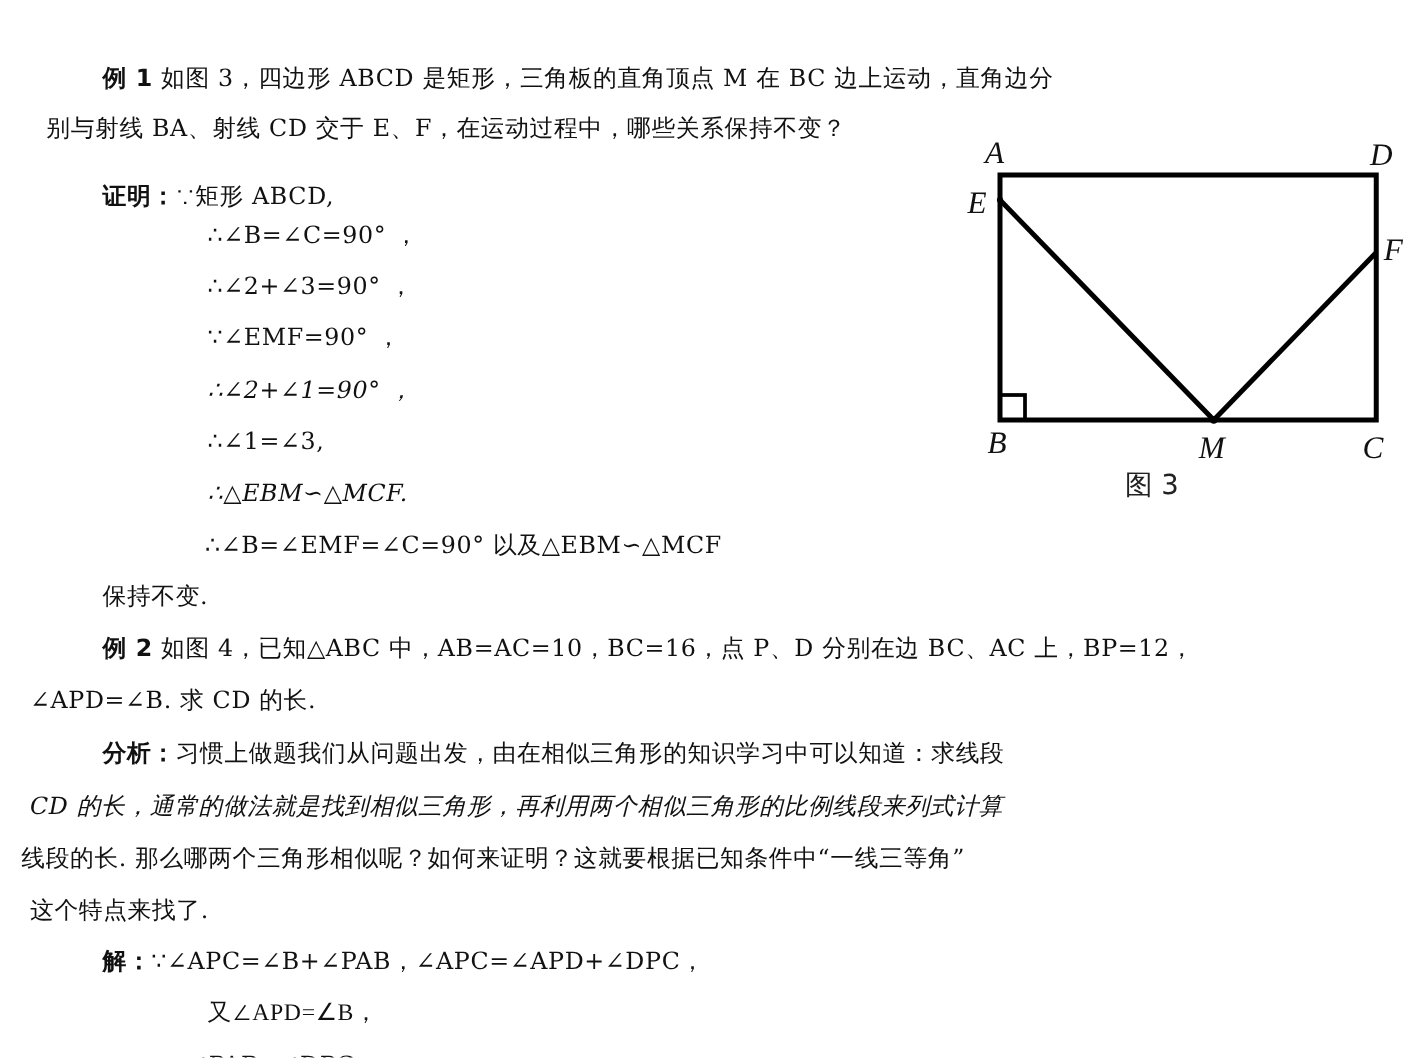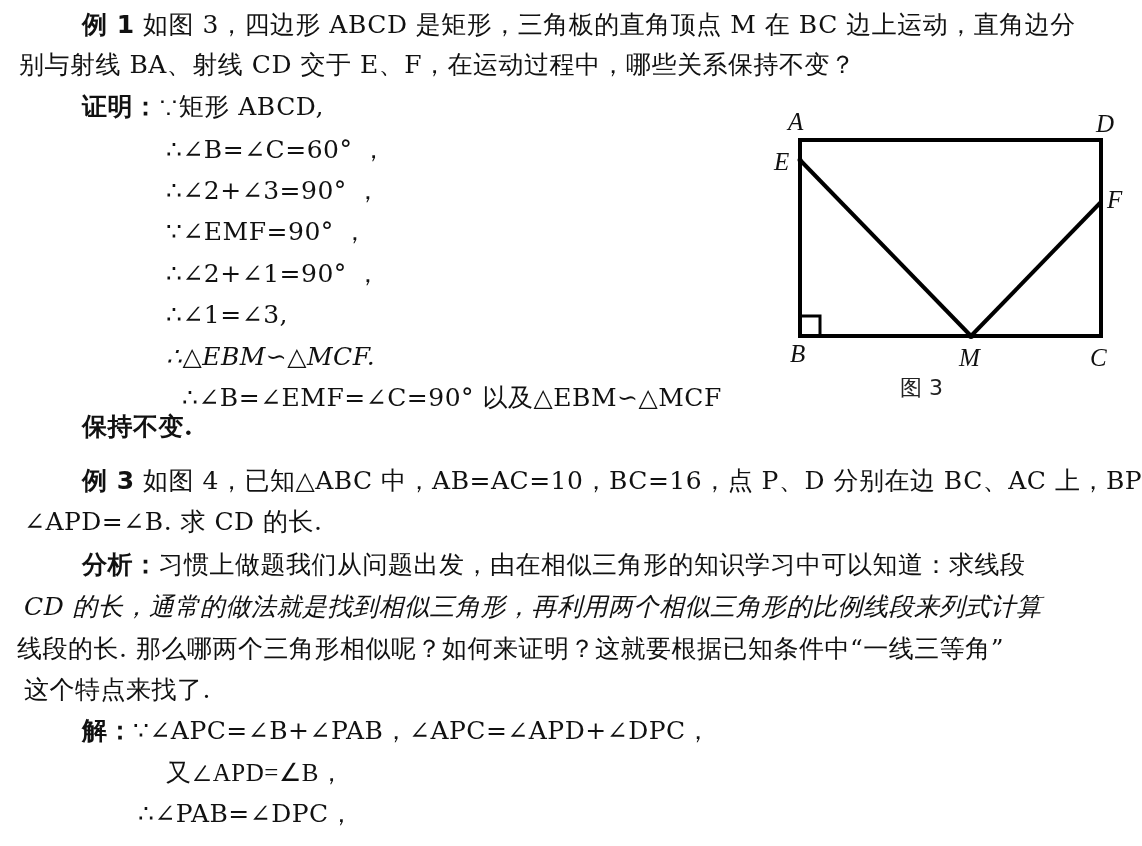--- a/index.html
+++ b/index.html
@@ -3,48 +3,48 @@
 <meta charset="utf-8">
 <style>
   html, body { margin: 0; padding: 0; background: #ffffff; }
   body {
     width: 1142px; height: 846px; position: relative; overflow: hidden;
     font-family: "DejaVu Serif", "Liberation Serif", serif;
     color: #111111;
   }
   .line {
     position: absolute; left: 0; white-space: nowrap;
-    font-size: 25px; line-height: 34px; letter-spacing: 0.5px;
+    font-size: 19px; line-height: 34px; letter-spacing: 0.5px; margin-top: 38px;
   }
   .b { font-weight: bold; font-family: "DejaVu Sans", sans-serif; }
   .fig { position: absolute; left: 760px; top: 100px; width: 382px; height: 310px; }
   .fig svg { width: 382px; height: 310px; display: block; }
   .lbl { font-family: "Liberation Serif", serif; font-style: italic; font-size: 25px; fill: #111; }
   .cap { font-family: "DejaVu Sans", sans-serif; font-size: 22px; fill: #222; }
 </style>
 </head>
 <body>
 
 <div class="line" style="top:8px; left:82px;">
   <span class="b">例 1</span>
   <span>如图 3，四边形 ABCD 是矩形，三角板的直角顶点 M 在 BC 边上运动，直角边分</span>
 </div>
-<div class="line" style="top:48px; left:19px;text-align:center;">别与射线 BA、射线 CD 交于 E、F，在运动过程中，哪些关系保持不变？</div>
+<div class="line" style="top:48px; left:37px;text-align:center;">别与射线 BA、射线 CD 交于 E、F，在运动过程中，哪些关系保持不变？</div>
 
-<div class="line" style="top:90px; left:82px;">
+<div class="line" style="top:102px; left:82px;">
   <span class="b">证明：</span><span>∵矩形 ABCD,</span>
 </div>
-<div class="line" style="top:133px; left:166px;">∴∠B=∠C=60° ，</div>
+<div class="line" style="top:133px; left:166px;">∴∠B=∠C=90° ，</div>
 <div class="line" style="top:174px; left:166px;">∴∠2+∠3=90° ，</div>
 <div class="line" style="top:215px; left:166px;">∵∠EMF=90° ，</div>
-<div class="line" style="top:257px; left:166px;">∴∠2+∠1=90° ，</div>
+<div class="line" style="top:257px; left:166px;font-style:italic;">∴∠2+∠1=90° ，</div>
 <div class="line" style="top:298px; left:166px;">∴∠1=∠3,</div>
 <div class="line" style="top:340px; left:166px;font-style:italic;">∴△EBM∽△MCF.</div>
-<div class="line" style="top:381px; left:182px;">∴∠B=∠EMF=∠C=90° 以及△EBM∽△MCF</div>
-<div class="line" style="top:410px; left:82px;font-weight:bold;">保持不变.</div>
+<div class="line" style="top:381px; left:164px;">∴∠B=∠EMF=∠C=90° 以及△EBM∽△MCF</div>
+<div class="line" style="top:422px; left:82px;">保持不变.</div>
 
 <div class="fig">
   <svg viewBox="0 0 382 310">
     <rect x="40" y="40" width="301" height="196" fill="none" stroke="#000" stroke-width="4"></rect>
     <rect x="40" y="216" width="20" height="20" fill="none" stroke="#000" stroke-width="3"></rect>
     <line x1="40" y1="60" x2="211" y2="236" stroke="#000" stroke-width="4"></line>
     <line x1="211" y1="236" x2="341" y2="102" stroke="#000" stroke-width="4"></line>
     <circle cx="211" cy="236" r="3" fill="#000"></circle>
     <circle cx="40" cy="60" r="2.5" fill="#000"></circle>
     <text class="lbl" x="28" y="30">A</text>
@@ -52,21 +52,21 @@
     <text class="lbl" x="14" y="70">E</text>
     <text class="lbl" x="347" y="108">F</text>
     <text class="lbl" x="30" y="262">B</text>
     <text class="lbl" x="199" y="266">M</text>
     <text class="lbl" x="330" y="266">C</text>
     <text class="cap" x="140" y="295">图 3</text>
   </svg>
 </div>
 
 <div class="line" style="top:464px; left:82px;">
-  <span class="b">例 3</span>
+  <span class="b">例 2</span>
   <span>如图 4，已知△ABC 中，AB=AC=10，BC=16，点 P、D 分别在边 BC、AC 上，BP=12，</span>
 </div>
 <div class="line" style="top:505px; left:24px;">∠APD=∠B. 求 CD 的长.</div>
 
 <div class="line" style="top:548px; left:82px;">
   <span class="b">分析：</span><span>习惯上做题我们从问题出发，由在相似三角形的知识学习中可以知道：求线段</span>
 </div>
 <div class="line" style="top:590px; left:24px;font-style:italic;">CD 的长，通常的做法就是找到相似三角形，再利用两个相似三角形的比例线段来列式计算</div>
 <div class="line" style="top:632px; left:17px;">线段的长. 那么哪两个三角形相似呢？如何来证明？这就要根据已知条件中“一线三等角”</div>
 <div class="line" style="top:673px; left:24px;">这个特点来找了.</div>

